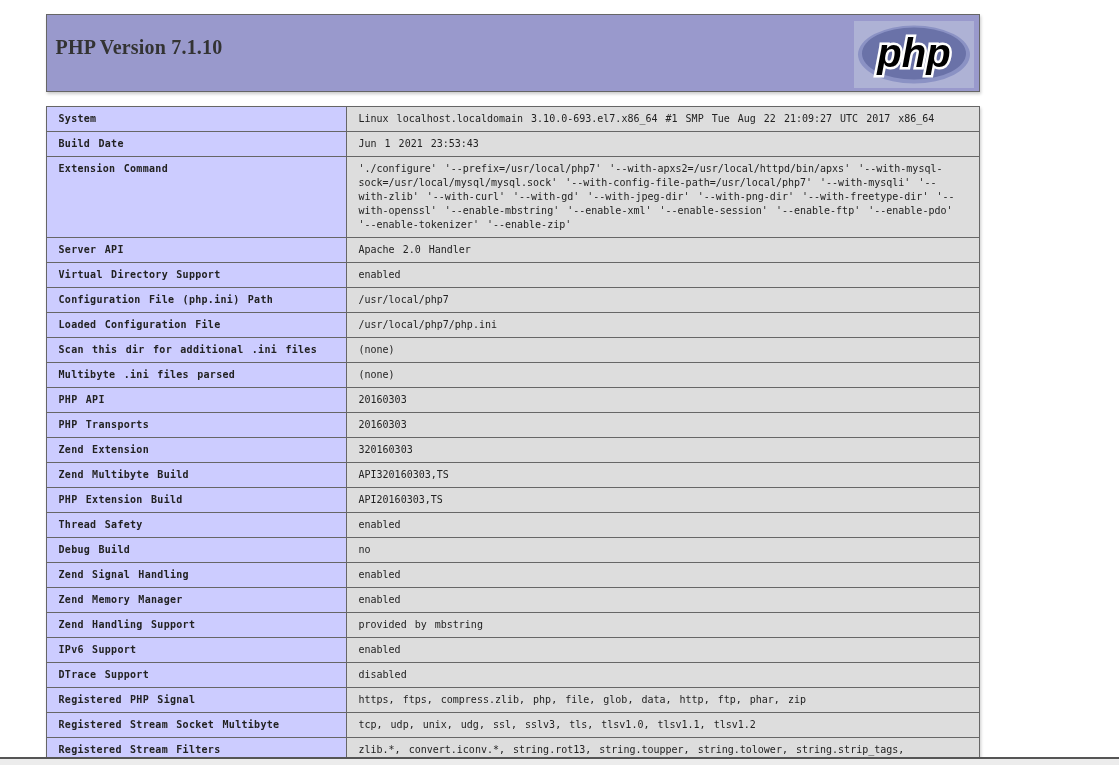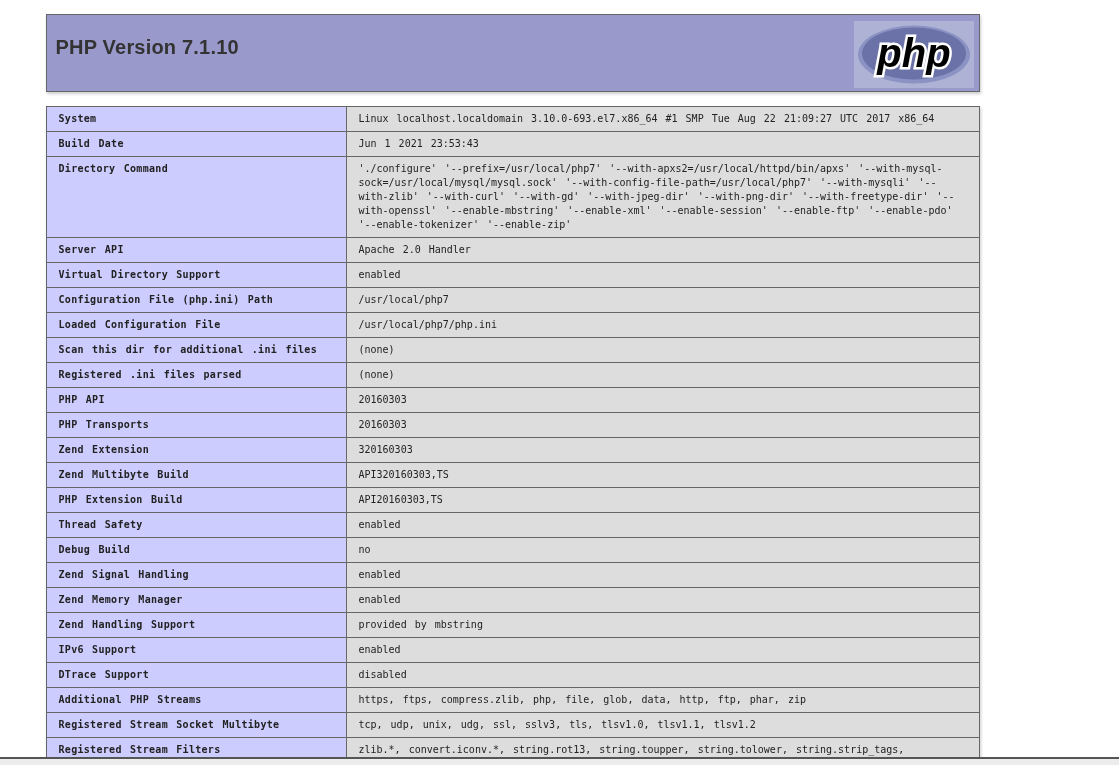--- a/index.html
+++ b/index.html
@@ -18,21 +18,21 @@
   .header-box {
     width: 934px;
     margin: 14px auto 0 auto;
     height: 78px;
     background: var(--header-bg, #9999CC);
     border: 1px solid var(--border, #666666);
     box-shadow: 1px 2px 3px #cccccc;
     position: relative;
   }
   .header-box h1 {
-    font-family: Liberation Sans, sans-serif;
+    font-family: Liberation Serif, serif;
     font-size: 20px;
     font-weight: bold;
     color: #333333;
     padding: 21px 0 0 9px;
     letter-spacing: 0.2px;
   }
   .php-logo {
     position: absolute;
     top: 6px;
     right: 5px;
@@ -94,21 +94,21 @@
     <tbody id="info-rows">
         <tr>
           <td class="e">System</td>
           <td class="v">Linux localhost.localdomain 3.10.0-693.el7.x86_64 #1 SMP Tue Aug 22 21:09:27 UTC 2017 x86_64</td>
         </tr>
         <tr>
           <td class="e">Build Date</td>
           <td class="v">Jun 1 2021 23:53:43</td>
         </tr>
         <tr>
-          <td class="e">Directory Command</td>
+          <td class="e">Extension Command</td>
           <td class="v">'./configure' '--prefix=/usr/local/php7' '--with-apxs2=/usr/local/httpd/bin/apxs' '--with-mysql-sock=/usr/local/mysql/mysql.sock' '--with-config-file-path=/usr/local/php7' '--with-mysqli' '--with-zlib' '--with-curl' '--with-gd' '--with-jpeg-dir' '--with-png-dir' '--with-freetype-dir' '--with-openssl' '--enable-mbstring' '--enable-xml' '--enable-session' '--enable-ftp' '--enable-pdo' '--enable-tokenizer' '--enable-zip'</td>
         </tr>
         <tr>
           <td class="e">Server API</td>
           <td class="v">Apache 2.0 Handler</td>
         </tr>
         <tr>
           <td class="e">Virtual Directory Support</td>
           <td class="v">enabled</td>
         </tr>
@@ -118,21 +118,21 @@
         </tr>
         <tr>
           <td class="e">Loaded Configuration File</td>
           <td class="v">/usr/local/php7/php.ini</td>
         </tr>
         <tr>
           <td class="e">Scan this dir for additional .ini files</td>
           <td class="v">(none)</td>
         </tr>
         <tr>
-          <td class="e">Registered .ini files parsed</td>
+          <td class="e">Multibyte .ini files parsed</td>
           <td class="v">(none)</td>
         </tr>
         <tr>
           <td class="e">PHP API</td>
           <td class="v">20160303</td>
         </tr>
         <tr>
           <td class="e">PHP Transports</td>
           <td class="v">20160303</td>
         </tr>
@@ -170,21 +170,21 @@
         </tr>
         <tr>
           <td class="e">IPv6 Support</td>
           <td class="v">enabled</td>
         </tr>
         <tr>
           <td class="e">DTrace Support</td>
           <td class="v">disabled</td>
         </tr>
         <tr>
-          <td class="e">Additional PHP Streams</td>
+          <td class="e">Registered PHP Signal</td>
           <td class="v">https, ftps, compress.zlib, php, file, glob, data, http, ftp, phar, zip</td>
         </tr>
         <tr>
           <td class="e">Registered Stream Socket Multibyte</td>
           <td class="v">tcp, udp, unix, udg, ssl, sslv3, tls, tlsv1.0, tlsv1.1, tlsv1.2</td>
         </tr>
         <tr>
           <td class="e">Registered Stream Filters</td>
           <td class="v">zlib.*, convert.iconv.*, string.rot13, string.toupper, string.tolower, string.strip_tags, convert.*, consumed, dechunk</td>
         </tr>

